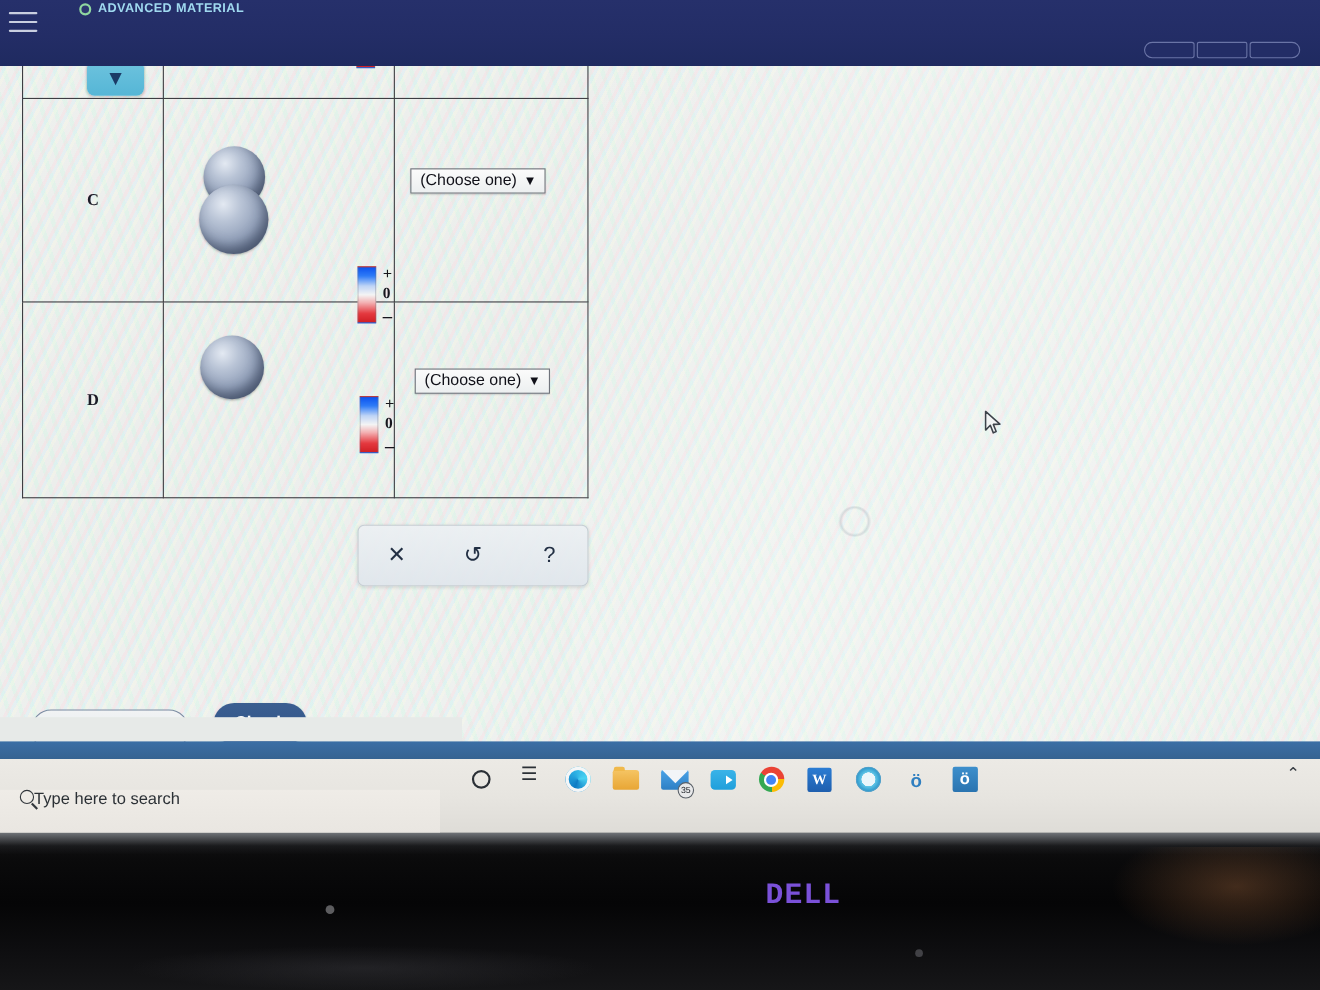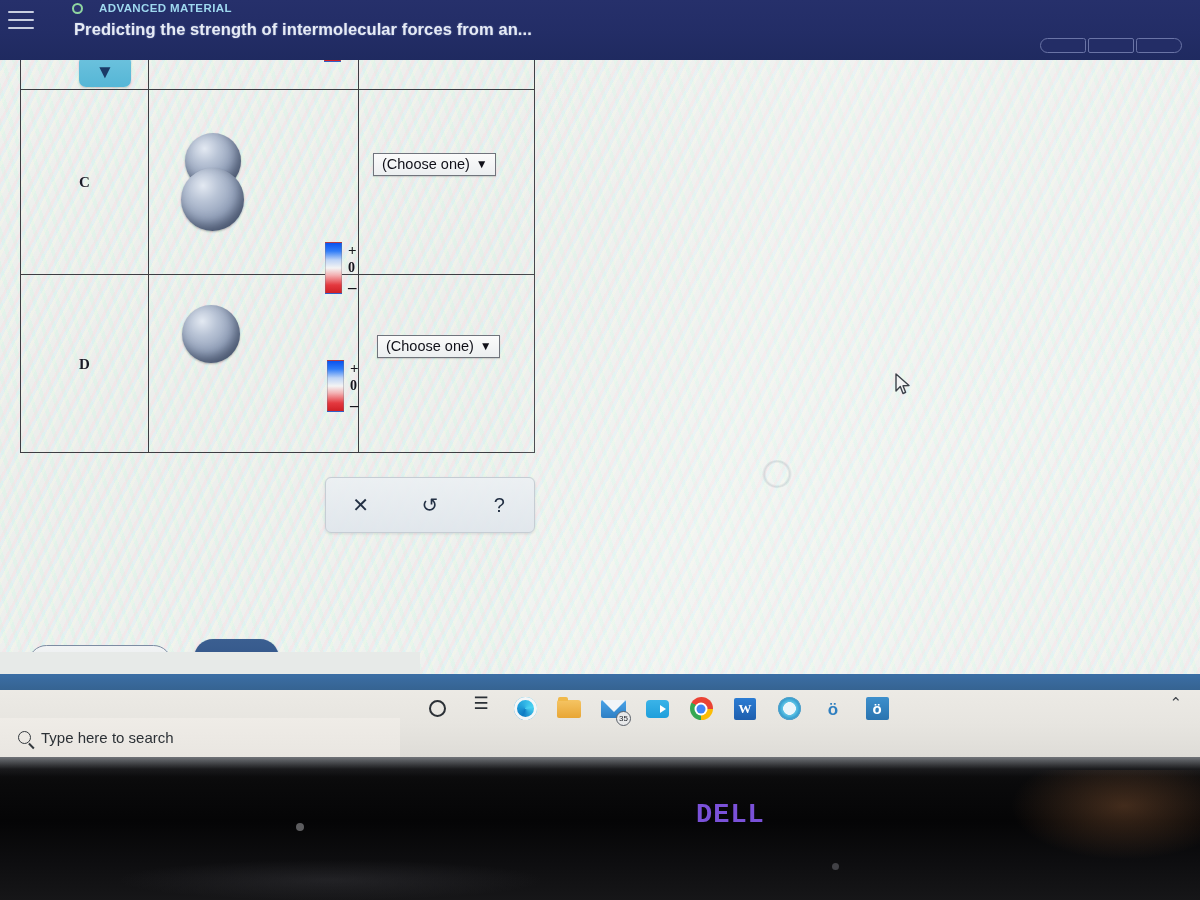--- a/index.html
+++ b/index.html
@@ -53,21 +53,21 @@
   #hamburger {
     position: absolute; left: 6px; top: 8px;
     width: 30px; height: 24px;
     display: flex; flex-direction: column; justify-content: space-between;
     padding: 3px 2px;
   }
   #hamburger span { display:block; height: 2px; background:#c9cfe0; border-radius:1px; }
 
   #adv-row {
     position: absolute; left: 72px; top: 2px;
-    display: flex; align-items: center; gap: 16px;
+    display: flex; align-items: center; gap: 6px;
   }
   #adv-dot {
     width: 11px; height: 11px; border-radius: 50%;
     border: 2px solid #8fd6a0; background: #2c3570;
   }
   #adv-label {
     font-size: 11.5px; font-weight: 700; letter-spacing: .4px;
     color: #9fd9ef;
   }
   #header-title {
@@ -259,21 +259,21 @@
     z-index: 20;
   }
   #taskbar-blue-edge {
     position: absolute; left: 0; top: 674px; width: 1200px; height: 18px;
     background: linear-gradient(180deg, #3b6ea5 0%, #35628f 100%);
     z-index: 19;
   }
   #search-box {
     position: absolute; left: 0; top: 718px;
     width: 400px; height: 39px;
-    display: flex; align-items: center; gap: 10px;
+    display: flex; 
     padding-left: 18px;
     background: linear-gradient(180deg, #efece7 0%, #e9e6e1 100%);
     z-index: 22;
     cursor: text;
   }
   #search-box .mag {
     width: 13px; height: 13px; border: 1.6px solid #33383d; border-radius: 50%;
     position: relative; flex: 0 0 13px;
   }
   #search-box .mag::after {
@@ -511,21 +511,20 @@
     <div id="app-header">
       <div id="hamburger">
         <span></span>
           <span></span>
           <span></span>
       </div>
       <div id="adv-row">
         <div id="adv-dot"></div>
         <div id="adv-label">ADVANCED MATERIAL</div>
       </div>
-      <div id="header-title">Predicting the strength of intermolecular forces from an...</div>
       <div id="progress-pills">
         <div class="pill first"></div>
         <div class="pill mid"></div>
         <div class="pill last"></div>
       </div>
     </div>
 
     <svg id="mouse-cursor" width="18" height="24" viewBox="0 0 18 24">
       <path d="M2 1 L2 18 L6.3 13.6 L9 20.5 L11.6 19.3 L9 12.8 L15 12.6 Z" fill="#f2f3f4" stroke="#3d424a" stroke-width="1.4" stroke-linejoin="round"></path>
     </svg>

